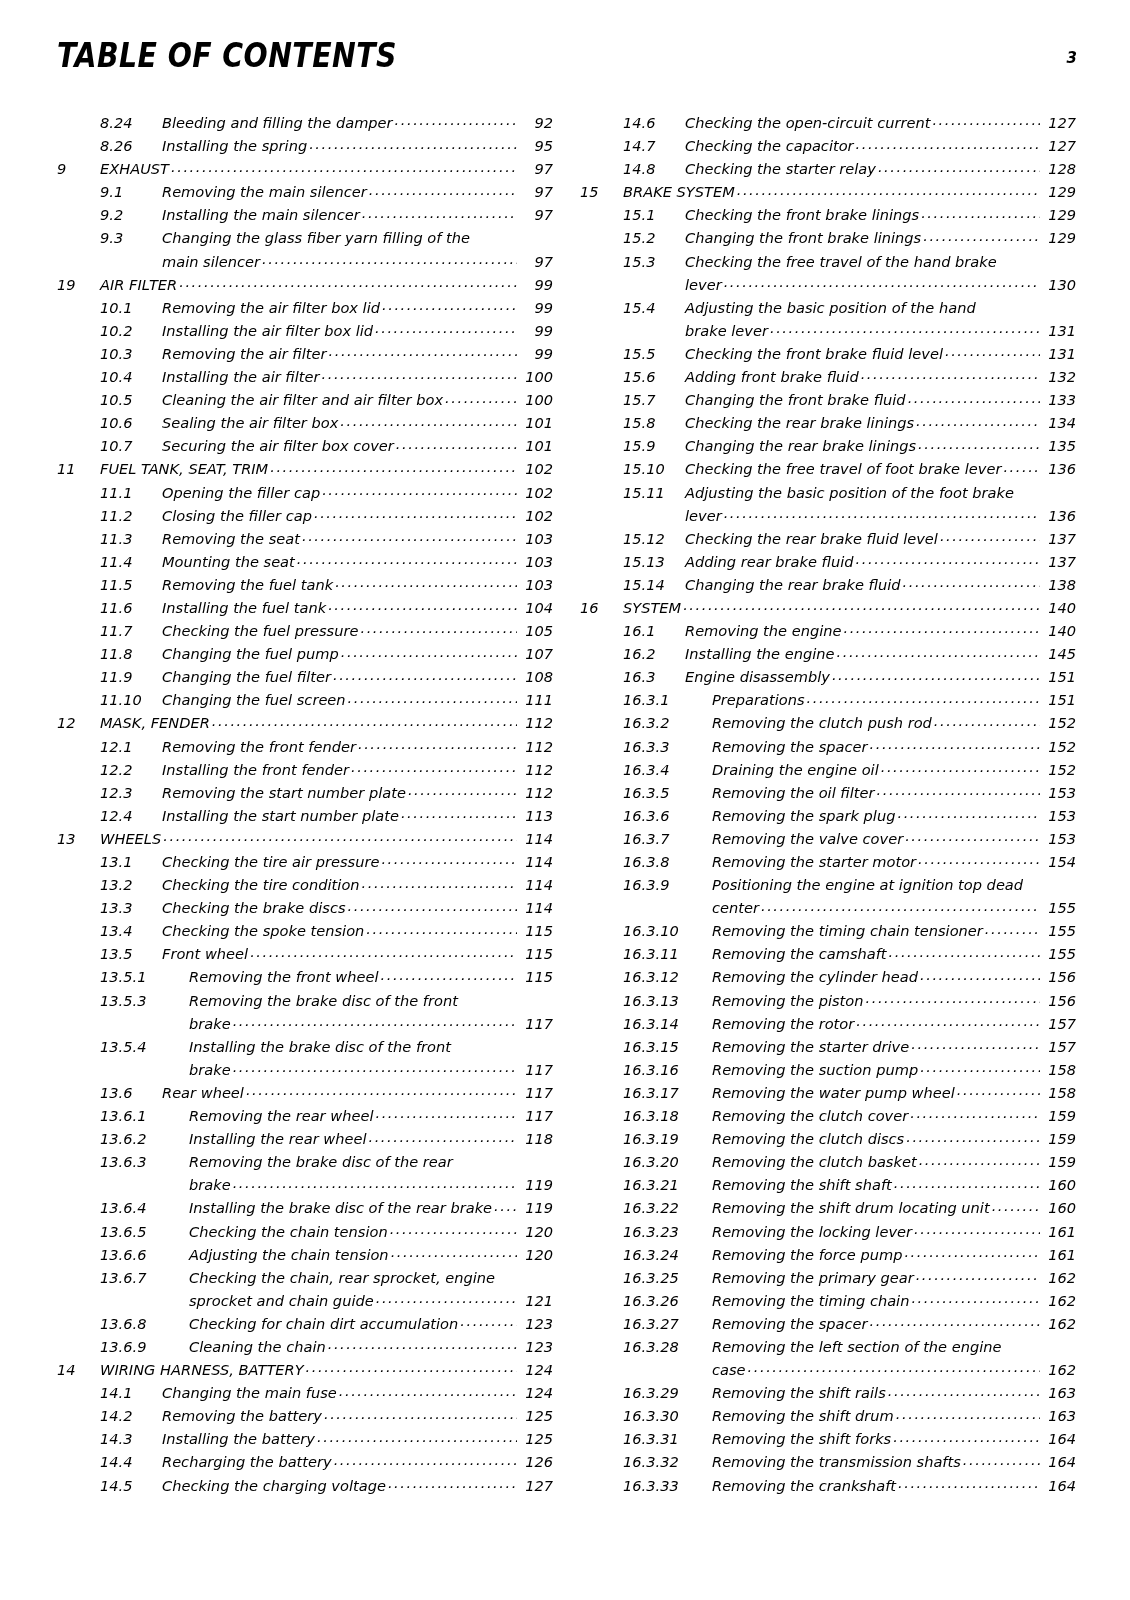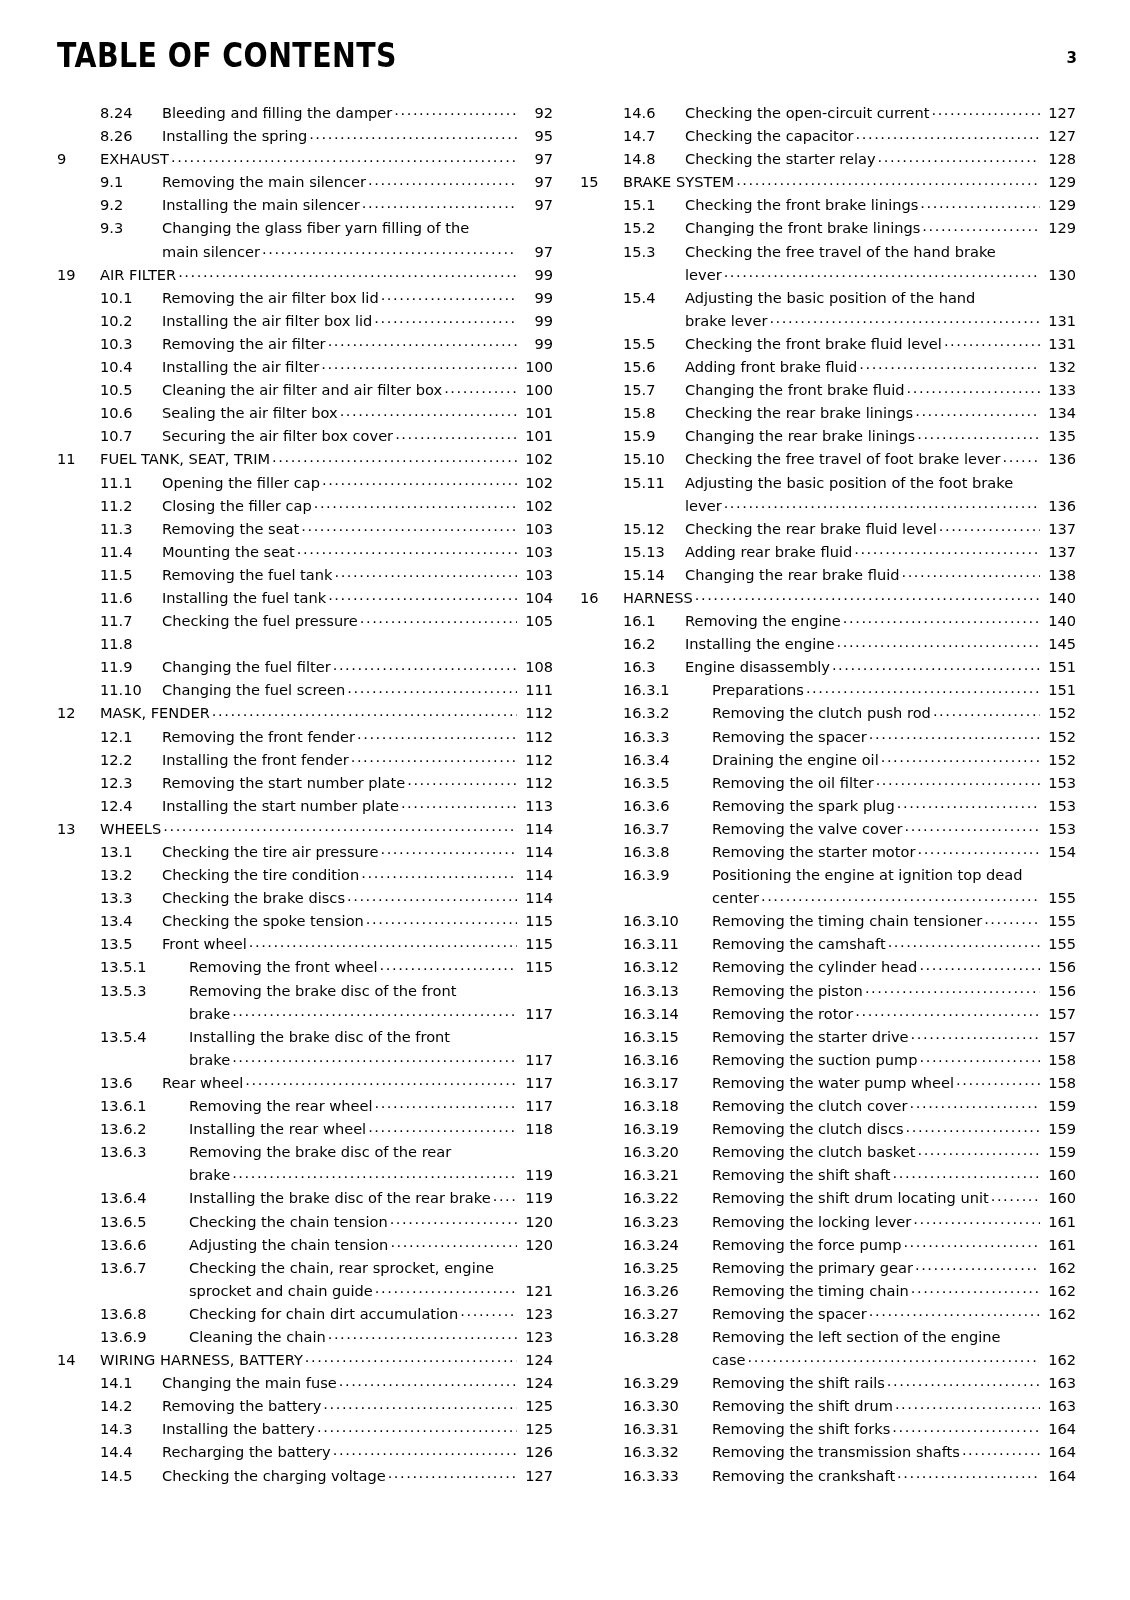--- a/index.html
+++ b/index.html
@@ -14,20 +14,21 @@
     color: #000000;
     position: relative;
     overflow: hidden;
   }
 
   .page {
     position: absolute;
     left: 0; top: 0;
     width: 1130px;
     height: 1180px;
+    font-style: italic;
   }
 
   
   .header {
     position: absolute;
     left: 57px;
     top: 36px;
     width: 1020px;
     height: 48px;
   }
@@ -48,21 +49,21 @@
     font-size: 15px;
     font-weight: bold;
     line-height: 20px;
     text-align: right;
   }
 
   
   .columns {
     position: absolute;
     left: 57px;
-    top: 101px;
+    top: 111px;
     width: 1020px;
     display: flex;
     gap: 27px;
   }
   .toc-col {
     width: 496px;
     flex: 0 0 496px;
   }
 
   
@@ -360,20 +361,27 @@
           <div class="body">
             <div class="line">
               <span class="title-text">Checking the fuel pressure</span>
               <span class="leader"></span>
               <span class="pg">105</span>
             </div>
           </div>
         </div>
         <div class="entry lvl2">
           <div class="num">11.8</div>
+          <div class="body">
+            <div class="line">
+              <span class="title-text">Changing the fuel pump</span>
+              <span class="leader"></span>
+              <span class="pg">107</span>
+            </div>
+          </div>
         </div>
         <div class="entry lvl2">
           <div class="num">11.9</div>
           <div class="body">
             <div class="line">
               <span class="title-text">Changing the fuel filter</span>
               <span class="leader"></span>
               <span class="pg">108</span>
             </div>
           </div>
@@ -888,21 +896,21 @@
               <span class="title-text">Changing the rear brake fluid</span>
               <span class="leader"></span>
               <span class="pg">138</span>
             </div>
           </div>
         </div>
         <div class="entry lvl1">
           <div class="num">16</div>
           <div class="body">
             <div class="line">
-              <span class="title-text">HARNESS</span>
+              <span class="title-text">SYSTEM</span>
               <span class="leader"></span>
               <span class="pg">140</span>
             </div>
           </div>
         </div>
         <div class="entry lvl2">
           <div class="num">16.1</div>
           <div class="body">
             <div class="line">
               <span class="title-text">Removing the engine</span>

